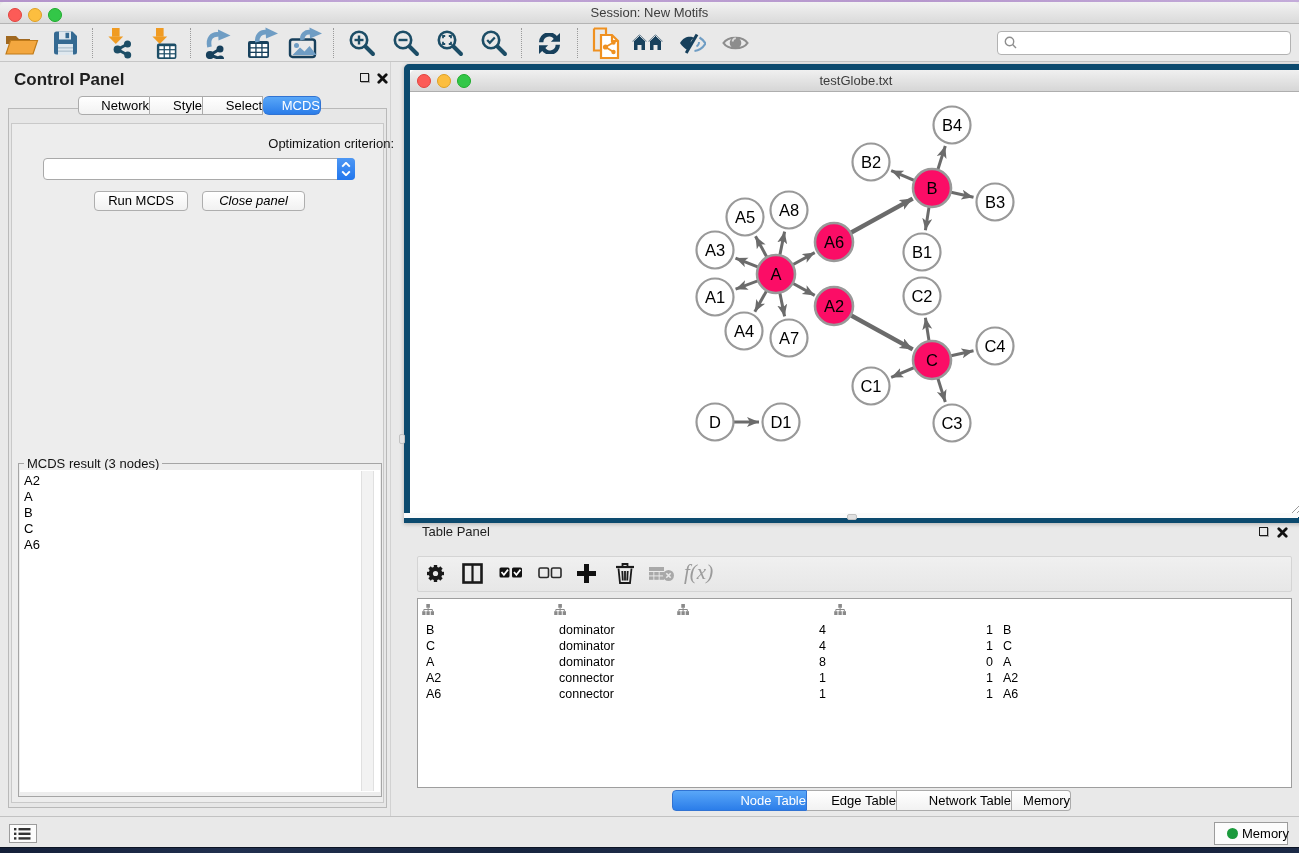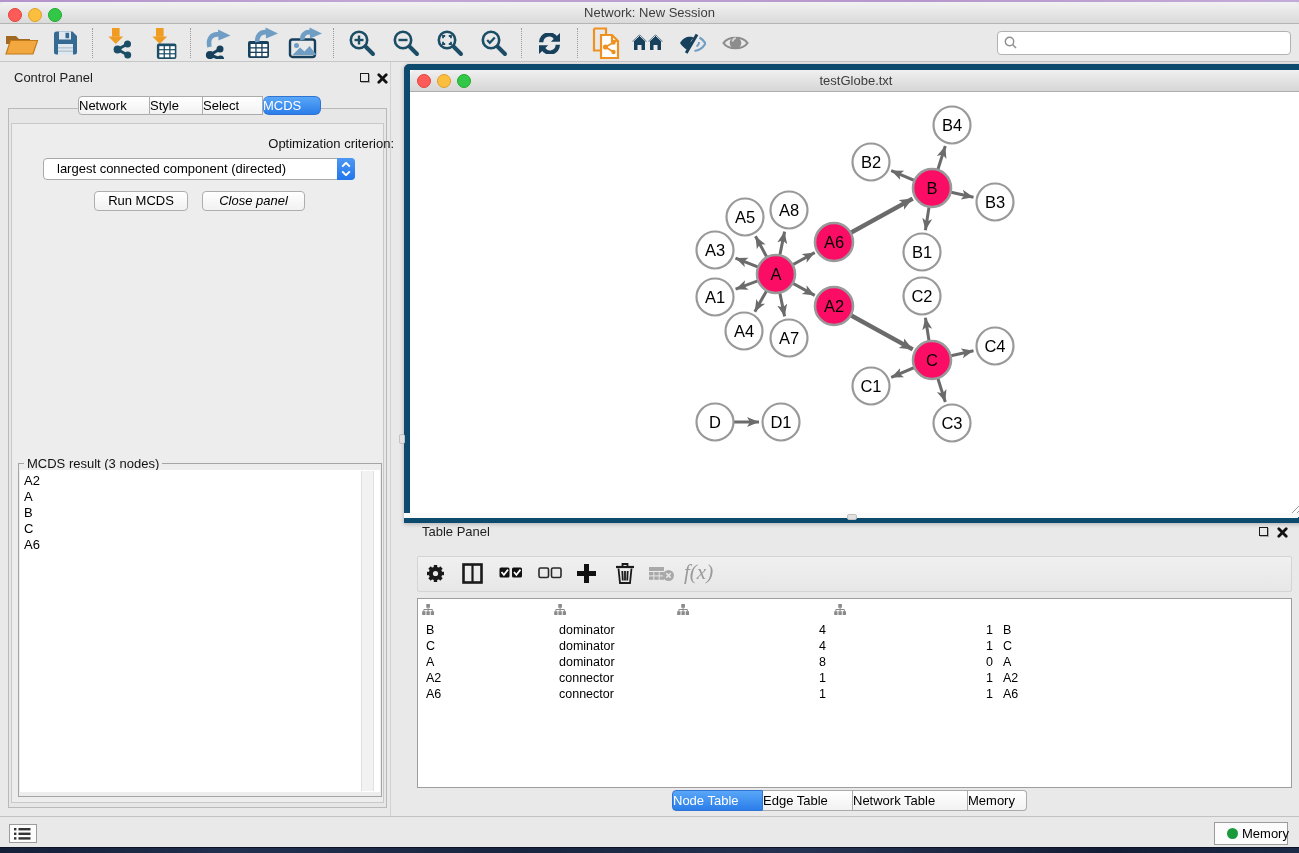--- a/index.html
+++ b/index.html
@@ -8,24 +8,24 @@
   #titlebar{left:0;top:2px;width:1299px;height:21px;
     background:linear-gradient(#f2f2f2,#dadada);border-bottom:1px solid #b4b4b4;
     border-radius:5px 5px 0 0;}
   #titlebar .t{width:100%;text-align:center;font-size:13px;color:#3c3c3c;line-height:21px;}
   #purple{left:0;top:0;width:1299px;height:2px;background:linear-gradient(90deg,#b393cb,#c0a6d6 30%,#b697cd 70%,#c3abd9);}
   #toolbar{left:0;top:24px;width:1299px;height:37px;background:#e9e9e9;border-bottom:1px solid #c6c6c6;}
   .vsep{position:absolute;top:4px;height:30px;width:0;border-left:1px dotted #9b9b9b;}
   #search{position:absolute;left:997px;top:7px;width:292px;height:22px;background:#fff;
     border:1px solid #b2b2b2;border-radius:4px;}
   .icon{position:absolute;top:3px;}
-  #cp-title{left:14px;top:70px;font-size:13px;color:#1e1e1e;}
+  #cp-title{left:14px;top:70px;font-size:17px;color:#1e1e1e;font-weight:bold;}
   #cpline{left:390px;top:62px;width:0;height:754px;border-left:1px solid #d2d2d2;}
   .tabs{position:absolute;display:flex;z-index:6;}
-  .tab{font-size:13px;height:17px;line-height:17px;text-align:left;
+  .tab{font-size:13px;height:17px;line-height:17px;text-align:right;
     background:linear-gradient(#ffffff,#f2f2f2);border:1px solid #ababab;border-left:none;color:#000;}
   .tab.first{border-left:1px solid #ababab;border-radius:4px 0 0 4px;}
   .tab.last{border-radius:0 4px 4px 0;}
   .tabs2 .tab{height:19px;line-height:19px;}
   .tab.sel{background:linear-gradient(#59a7f8,#2b7de9);color:#fff;border-color:#3173d2;}
   #cp-outer{left:8px;top:108px;width:377px;height:698px;background:#e7e7e7;border:1px solid #b9b9b9;}
   #cp-inner{left:11px;top:123px;width:371px;height:678px;background:#ededed;border:1px solid #c9c9c9;}
   #optlabel{left:0px;top:136px;width:394px;text-align:right;font-size:13px;color:#111;}
   #dropdown{left:43px;top:158px;width:310px;height:20px;background:#fff;border:1px solid #a9a9a9;border-radius:4px;}
   #dropdown .txt{position:absolute;left:13px;top:0;font-size:13px;line-height:20px;color:#000;}
@@ -59,21 +59,21 @@
   .trow{position:absolute;font-size:12.5px;color:#000;height:16px;line-height:16px;}
   .num{position:absolute;text-align:right;}
   .winbtn{position:absolute;width:7px;height:7px;border:1.6px solid #1a1a1a;box-shadow:1px 1px 0 #aaa;}
 </style></head>
 <body>
 <div id="purple" class="abs"></div>
 <div id="titlebar" class="abs">
   <div class="tl" style="left:8px;background:#fc5b57;border:0.5px solid #e1443e;"></div>
   <div class="tl" style="left:28px;background:#fcbe3f;border:0.5px solid #dfa023;"></div>
   <div class="tl" style="left:48px;background:#33c748;border:0.5px solid #1eab2c;"></div>
-  <div class="t">Network: New Session</div>
+  <div class="t">Session: New Motifs</div>
 </div>
 <div id="toolbar" class="abs">
   <svg class="icon" style="left:5px;top:7px" width="34" height="26" viewBox="0 0 34 26">
     <path d="M1 5 h10 l3 3 h11 v5 H1 z" fill="#a06820"></path>
     <path d="M1 23 L5.5 9.5 h27 L28 23 z" fill="#f3a73f" stroke="#c07b1a" stroke-width="1.2"></path>
   </svg>
   <svg class="icon" style="left:52px;top:6px" width="27" height="27" viewBox="0 0 27 27">
     <path d="M2 4 a2.5 2.5 0 0 1 2.5-2.5 h16 l4.5 4.5 v16 a2.5 2.5 0 0 1 -2.5 2.5 h-18 a2.5 2.5 0 0 1 -2.5 -2.5 z" fill="#356a92"></path>
     <path d="M7 1.5 h12 v8 h-12 z" fill="#dfe8ef"></path>
       <rect x="13.5" y="2.8" width="3.6" height="5.4" fill="#356a92"></rect>
@@ -229,21 +229,20 @@
 <div class="tabs" style="left:78px;top:96px;">
   <div class="tab first" style="width:70px;">Network</div>
   <div class="tab" style="width:52px;">Style</div>
   <div class="tab" style="width:59px;">Select</div>
   <div class="tab last sel" style="width:57px;border-radius:6px;">MCDS</div>
 </div>
 <div id="cp-outer" class="abs"></div>
 <div id="cp-inner" class="abs"></div>
 <div id="optlabel" class="abs">Optimization criterion:</div>
 <div id="dropdown" class="abs">
-    <span class="txt">largest connected component (directed)</span>
   <div id="spinner">
       <svg width="10" height="14" viewBox="0 0 10 14" style="position:absolute;left:4px;top:4px">
     <path d="M1.2 4.6 L5 0.8 L8.8 4.6" fill="none" stroke="#fff" stroke-width="1.9"></path>
         <path d="M1.2 9.4 L5 13.2 L8.8 9.4" fill="none" stroke="#fff" stroke-width="1.9"></path>
       </svg>
     </div>
 </div>
 <div class="btn" style="left:94px;top:191px;width:92px;">Run MCDS</div>
 <div class="btn" style="left:202px;top:191px;width:101px;font-style:italic;">Close panel</div>
 <div id="fieldset" class="abs"></div>
@@ -482,21 +481,21 @@
 </div>
 <div class="trow" style="left:8px;top:87px;width:650px;">
   <span style="position:absolute;left:0">A6</span>
   <span style="position:absolute;left:133px">connector</span>
   <span class="num" style="left:250px;width:150px;">1</span>
   <span class="num" style="left:407px;width:160px;">1</span>
   <span style="position:absolute;left:577px">A6</span>
 </div>
 </div>
 <div class="tabs tabs2" style="left:672px;top:790px;">
-  <div class="tab first sel" style="width:89px;">Node Table</div>
+  <div class="tab first sel" style="width:89px;padding-left:44px;">Node Table</div>
   <div class="tab" style="width:89px;">Edge Table</div>
   <div class="tab" style="width:114px;">Network Table</div>
   <div class="tab last" style="width:58px;">Memory</div>
 </div>
 <div id="statline" class="abs"></div>
 <div id="statusbar" class="abs">
   <div id="listbtn">
       <svg width="17" height="14" viewBox="0 0 17 14" style="position:absolute;left:4px;top:2px">
     <g fill="#333">
           <rect x="0" y="1" width="2.4" height="2.4"></rect>

